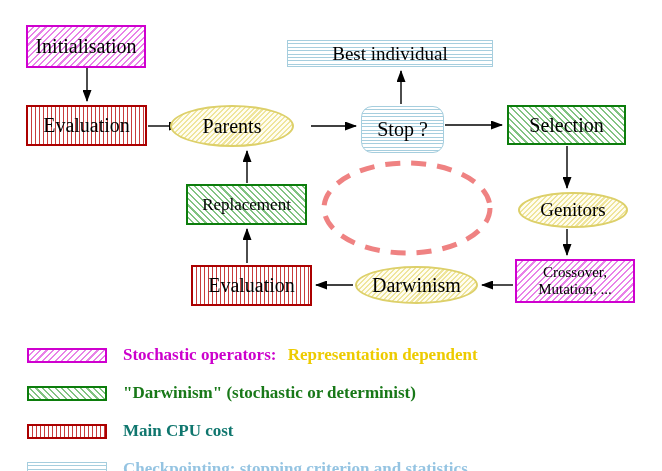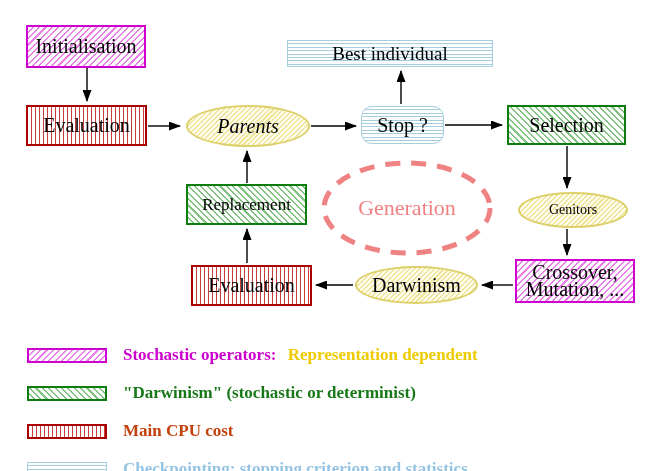--- a/index.html
+++ b/index.html
@@ -20,27 +20,27 @@
     background:repeating-linear-gradient(90deg,#ffffff 0 2.6px,#c83c3c 2.6px 4px);align-items:center; }
   .stripes-cyan { border:1.5px solid #a6cede;
     background:repeating-linear-gradient(180deg,#ffffff 0 2.4px,#a6cede 2.4px 3.4px); }
   .hatch-yellow { border:2px solid #ddd06a;
     background:repeating-linear-gradient(135deg,#fffdf0 0 2px,#efe59c 2px 3.5px); }
   .ellipse { border-radius:50%; }
 
   
   #n-init        { left:26px;  top:25px;  width:120px; height:43px; }
   #n-eval-top    { left:26px;  top:105px; width:121px; height:41px; }
-  #n-parents     { left:186px; top:105px; width:124px; height:42px;font-style:italic; }
+  #n-parents     { left:170px; top:105px; width:124px; height:42px; }
   #n-best        { left:287px; top:40px;  width:206px; height:27px; font-size:19px; }
-  #n-stop        { left:361px; top:106px; width:83px;  height:38px; border-radius:11px; }
+  #n-stop        { left:361px; top:106px; width:83px;  height:47px; border-radius:11px; }
   #n-selection   { left:507px; top:105px; width:119px; height:40px; }
-  #n-genitors    { left:518px; top:192px; width:110px; height:36px; font-size:14px; }
+  #n-genitors    { left:518px; top:192px; width:110px; height:36px; font-size:19px; }
   #n-crossover   { left:515px; top:259px; width:120px; height:44px;
-                   font-size:20px; flex-direction:column; line-height:17px; }
+                   font-size:15px; flex-direction:column; line-height:17px; }
   #n-offspring   { left:355px; top:266px; width:123px; height:38px; }
   #n-eval-bottom { left:191px; top:265px; width:121px; height:41px; }
   #n-replacement { left:186px; top:184px; width:121px; height:41px; font-size:17px; }
 
   #generation-label {
     position:absolute; left:327px; top:195px; width:160px; text-align:center;
     font-size:22px; color:#ef8282;
   }
 
   #arrow-layer { position:absolute; left:0; top:0; pointer-events:none; }
@@ -48,21 +48,21 @@
   
   #legend { position:absolute; left:27px; top:345px; display:flex;
             flex-direction:column; gap:18px; }
   .legend-row { display:flex; align-items:center; gap:16px; height:20px; }
   .swatch { width:80px; height:15px; box-sizing:border-box; flex:0 0 auto; }
   .swatch.sw-cyan { border-width:1px; }
   .legend-text { font-size:17px; font-weight:bold; white-space:nowrap; }
   .t-magenta { color:#cc00cc; }
   .t-yellow  { color:#edcb00; margin-left:7px; }
   .t-green   { color:#187818; }
-  .t-red     { color:#c2410c; }
+  .t-red     { color:#0f766e; }
   .t-cyan    { color:#95c4e2; }
 </style>
 </head>
 <body>
 
 <div id="canvas">
 
   <svg id="arrow-layer" width="662" height="471" viewBox="0 0 662 471">
     <defs>
       <marker id="arr" viewBox="0 0 12 9" markerWidth="12" markerHeight="9" refX="11" refY="4.5" orient="auto" markerUnits="userSpaceOnUse">
@@ -123,21 +123,20 @@
   </div>
 
   <div id="n-eval-bottom" class="node stripes-red">
     <span>Evaluation</span>
   </div>
 
   <div id="n-replacement" class="node hatch-green">
     <span>Replacement</span>
   </div>
 
-  <div id="generation-label">Generation</div>
 
   <div id="legend">
     <div class="legend-row">
       <div class="swatch hatch-magenta"></div>
       <div class="legend-text">
         <span class="t-magenta">Stochastic operators:</span>
         <span class="t-yellow">Representation dependent</span>
       </div>
     </div>
     <div class="legend-row">

